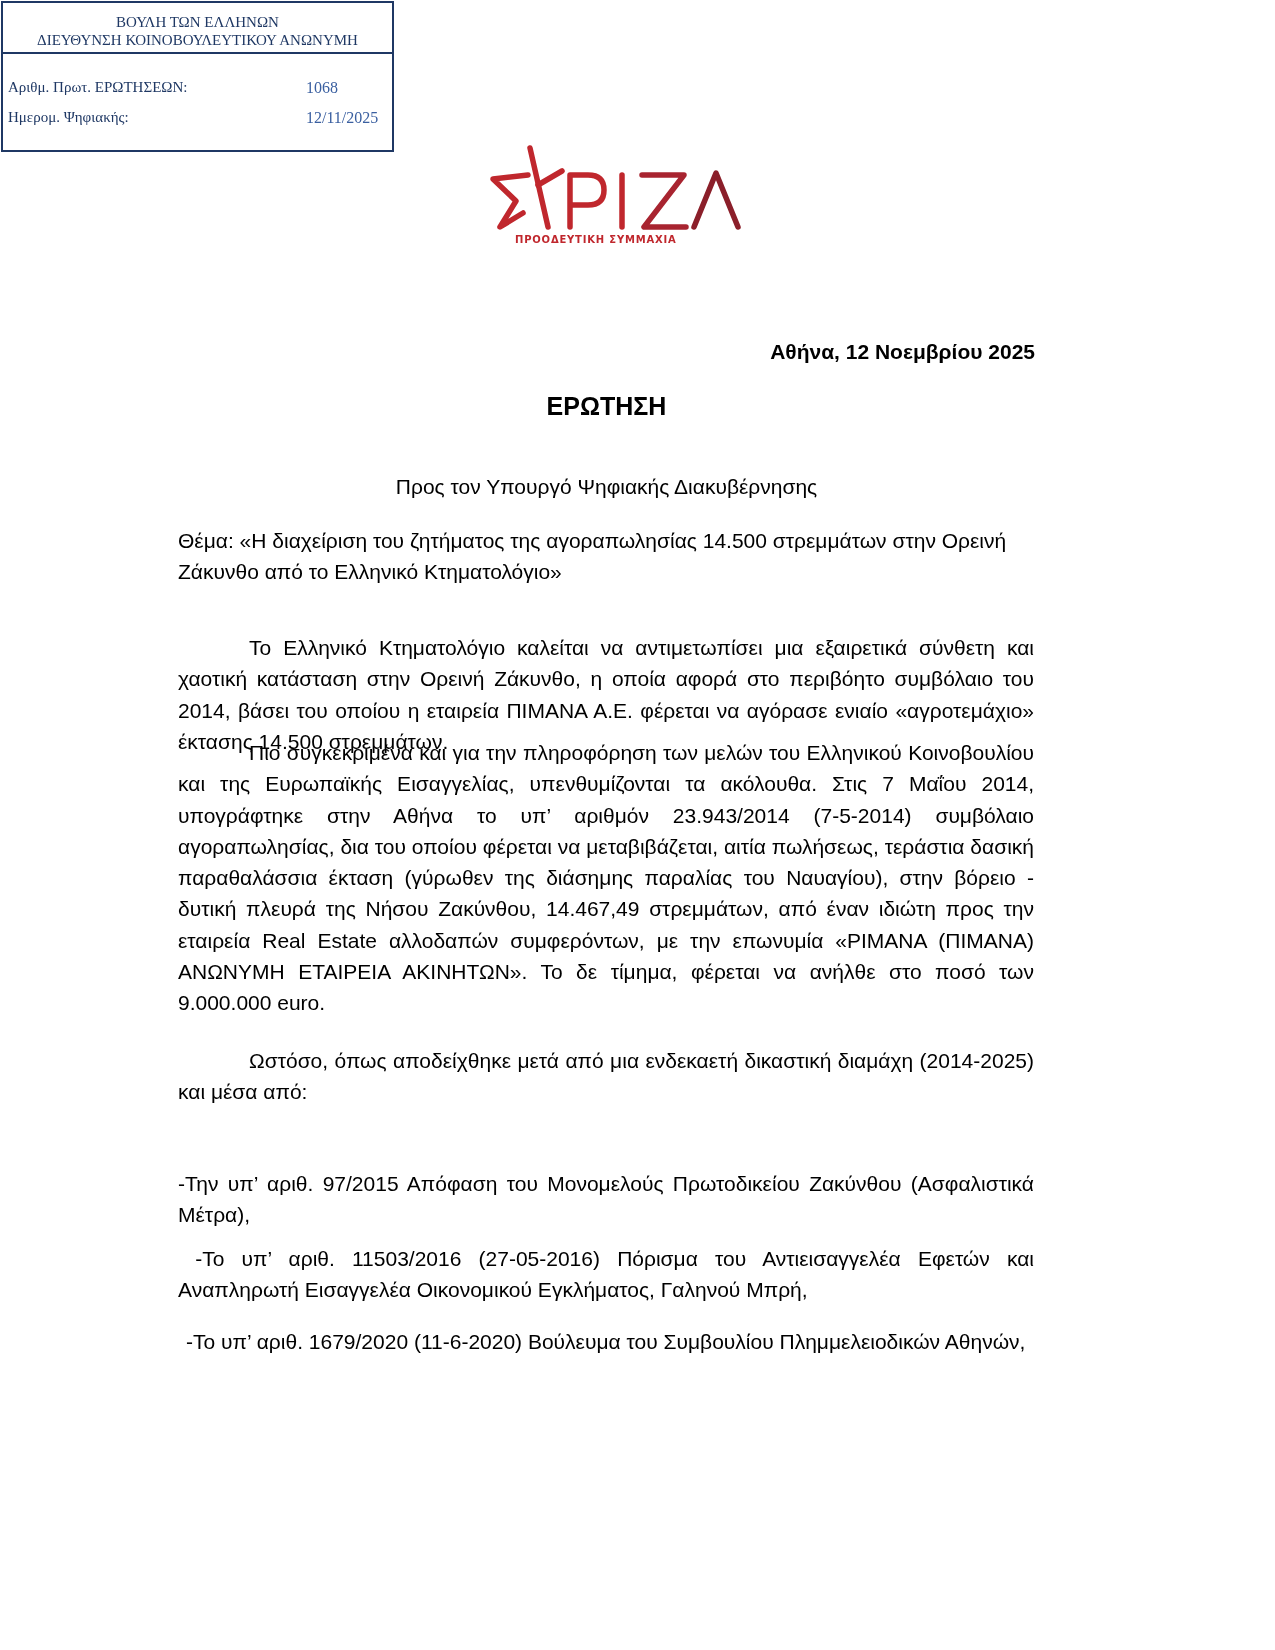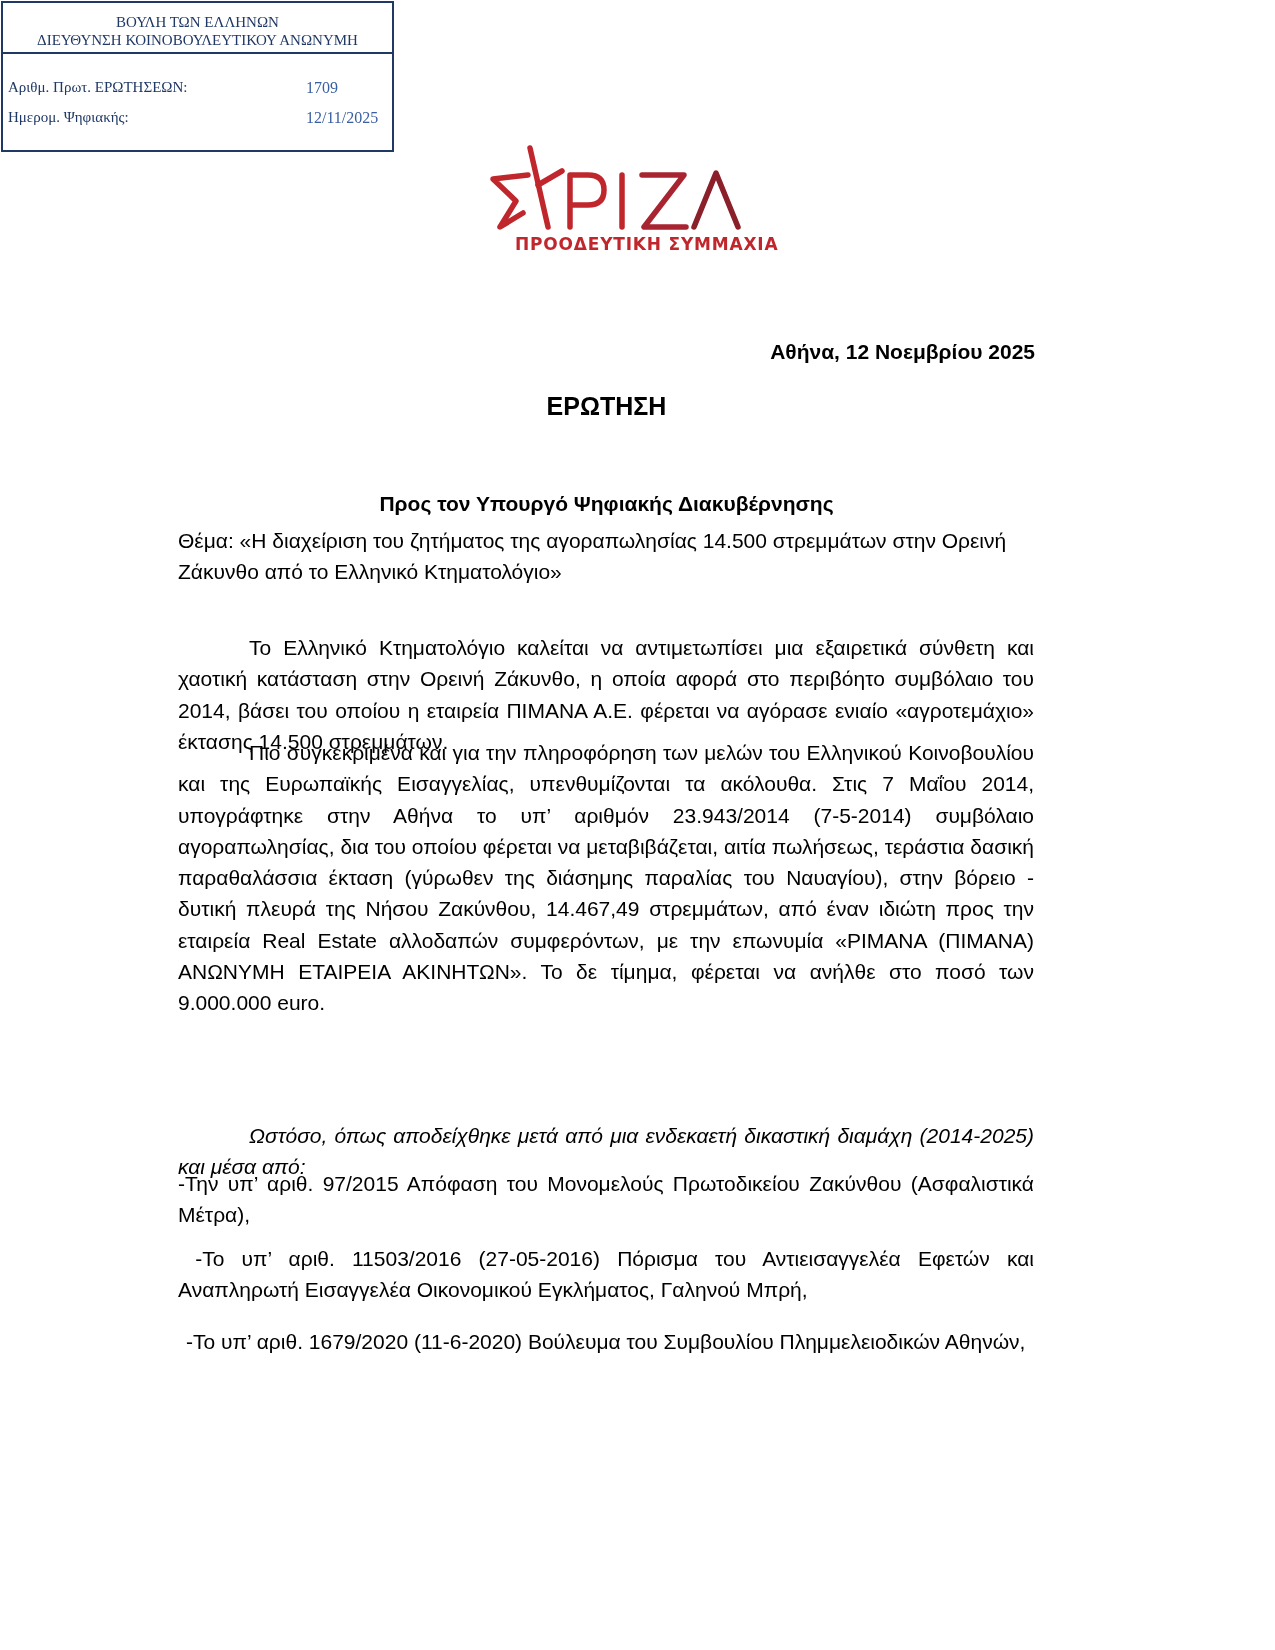--- a/index.html
+++ b/index.html
@@ -17,52 +17,52 @@
   }
   .stamp-row { position: absolute; left: 5px; font-size: 15px; color: #1f3864; }
   .stamp-row .lbl { position: absolute; left: 0; white-space: nowrap; }
   .stamp-row .val { position: absolute; left: 298px; white-space: nowrap; color: #3a5fa0; font-size: 16px; }
   .row1 { top: 76px; }
   .row2 { top: 106px; }
 
   .logo { position: absolute; left: 488px; top: 143px; width: 260px; height: 110px; }
   .logo-sub {
     position: absolute; left: 515px; top: 234px; font-family: "DejaVu Sans", sans-serif;
-    font-size: 17px; font-weight: bold; color: #c0272d; letter-spacing: 0.8px; white-space: nowrap;
+    font-size: 10px; font-weight: bold; color: #c0272d; letter-spacing: 0.8px; white-space: nowrap;
   }
 
   .doc { font-family: "Liberation Sans", "DejaVu Sans", sans-serif; font-size: 21px; }
   .date { position: absolute; right: 240px; top: 340px; font-weight: bold; font-size: 21px; }
   .title { position: absolute; left: 0; width: 1213px; text-align: center; top: 392px; font-weight: bold; font-size: 25px; }
-  .to { position: absolute; left: 0; width: 1213px; text-align: center; top: 475px; font-weight: bold; font-size: 21px; margin-top: 17px; }
+  .to { position: absolute; left: 0; width: 1213px; text-align: center; top: 475px; font-weight: normal; font-size: 21px; }
   .subject { position: absolute; left: 178px; width: 856px; top: 525px; font-weight: normal; font-size: 21px; line-height: 31px; }
 
   .body-text {
     position: absolute; left: 178px; width: 856px; font-size: 21px; line-height: 31.3px;
     text-align: justify;
   }
   .indent { text-indent: 71px; }
   .p1 { top: 632px; }
   .p2 { top: 737px; }
-  .p3 { top: 1120px; font-style: italic; }
+  .p3 { top: 1045px; }
   .l1 { top: 1168px; }
   .l2 { top: 1243px; }
   .l3 { top: 1318px; }
 </style>
 </head>
 <body>
 
 <div class="stamp">
   <div class="stamp-head">
     <div>ΒΟΥΛΗ ΤΩΝ ΕΛΛΗΝΩΝ</div>
     <div>ΔΙΕΥΘΥΝΣΗ ΚΟΙΝΟΒΟΥΛΕΥΤΙΚΟΥ ΑΝΩΝΥΜΗ</div>
   </div>
   <div class="stamp-row row1">
     <span class="lbl">Αριθμ. Πρωτ. ΕΡΩΤΗΣΕΩΝ:</span>
-    <span class="val">1709</span>
+    <span class="val">1068</span>
   </div>
   <div class="stamp-row row2">
     <span class="lbl">Ημερομ. Ψηφιακής:</span>
     <span class="val">12/11/2025</span>
   </div>
 </div>
 
 <svg class="logo" viewBox="0 0 260 110">
   <g fill="none" stroke="#c0272d" stroke-width="5.5" stroke-linecap="round" stroke-linejoin="round">
     <polyline points="40,32 5,36 28,58 12,84 35,70"></polyline>

